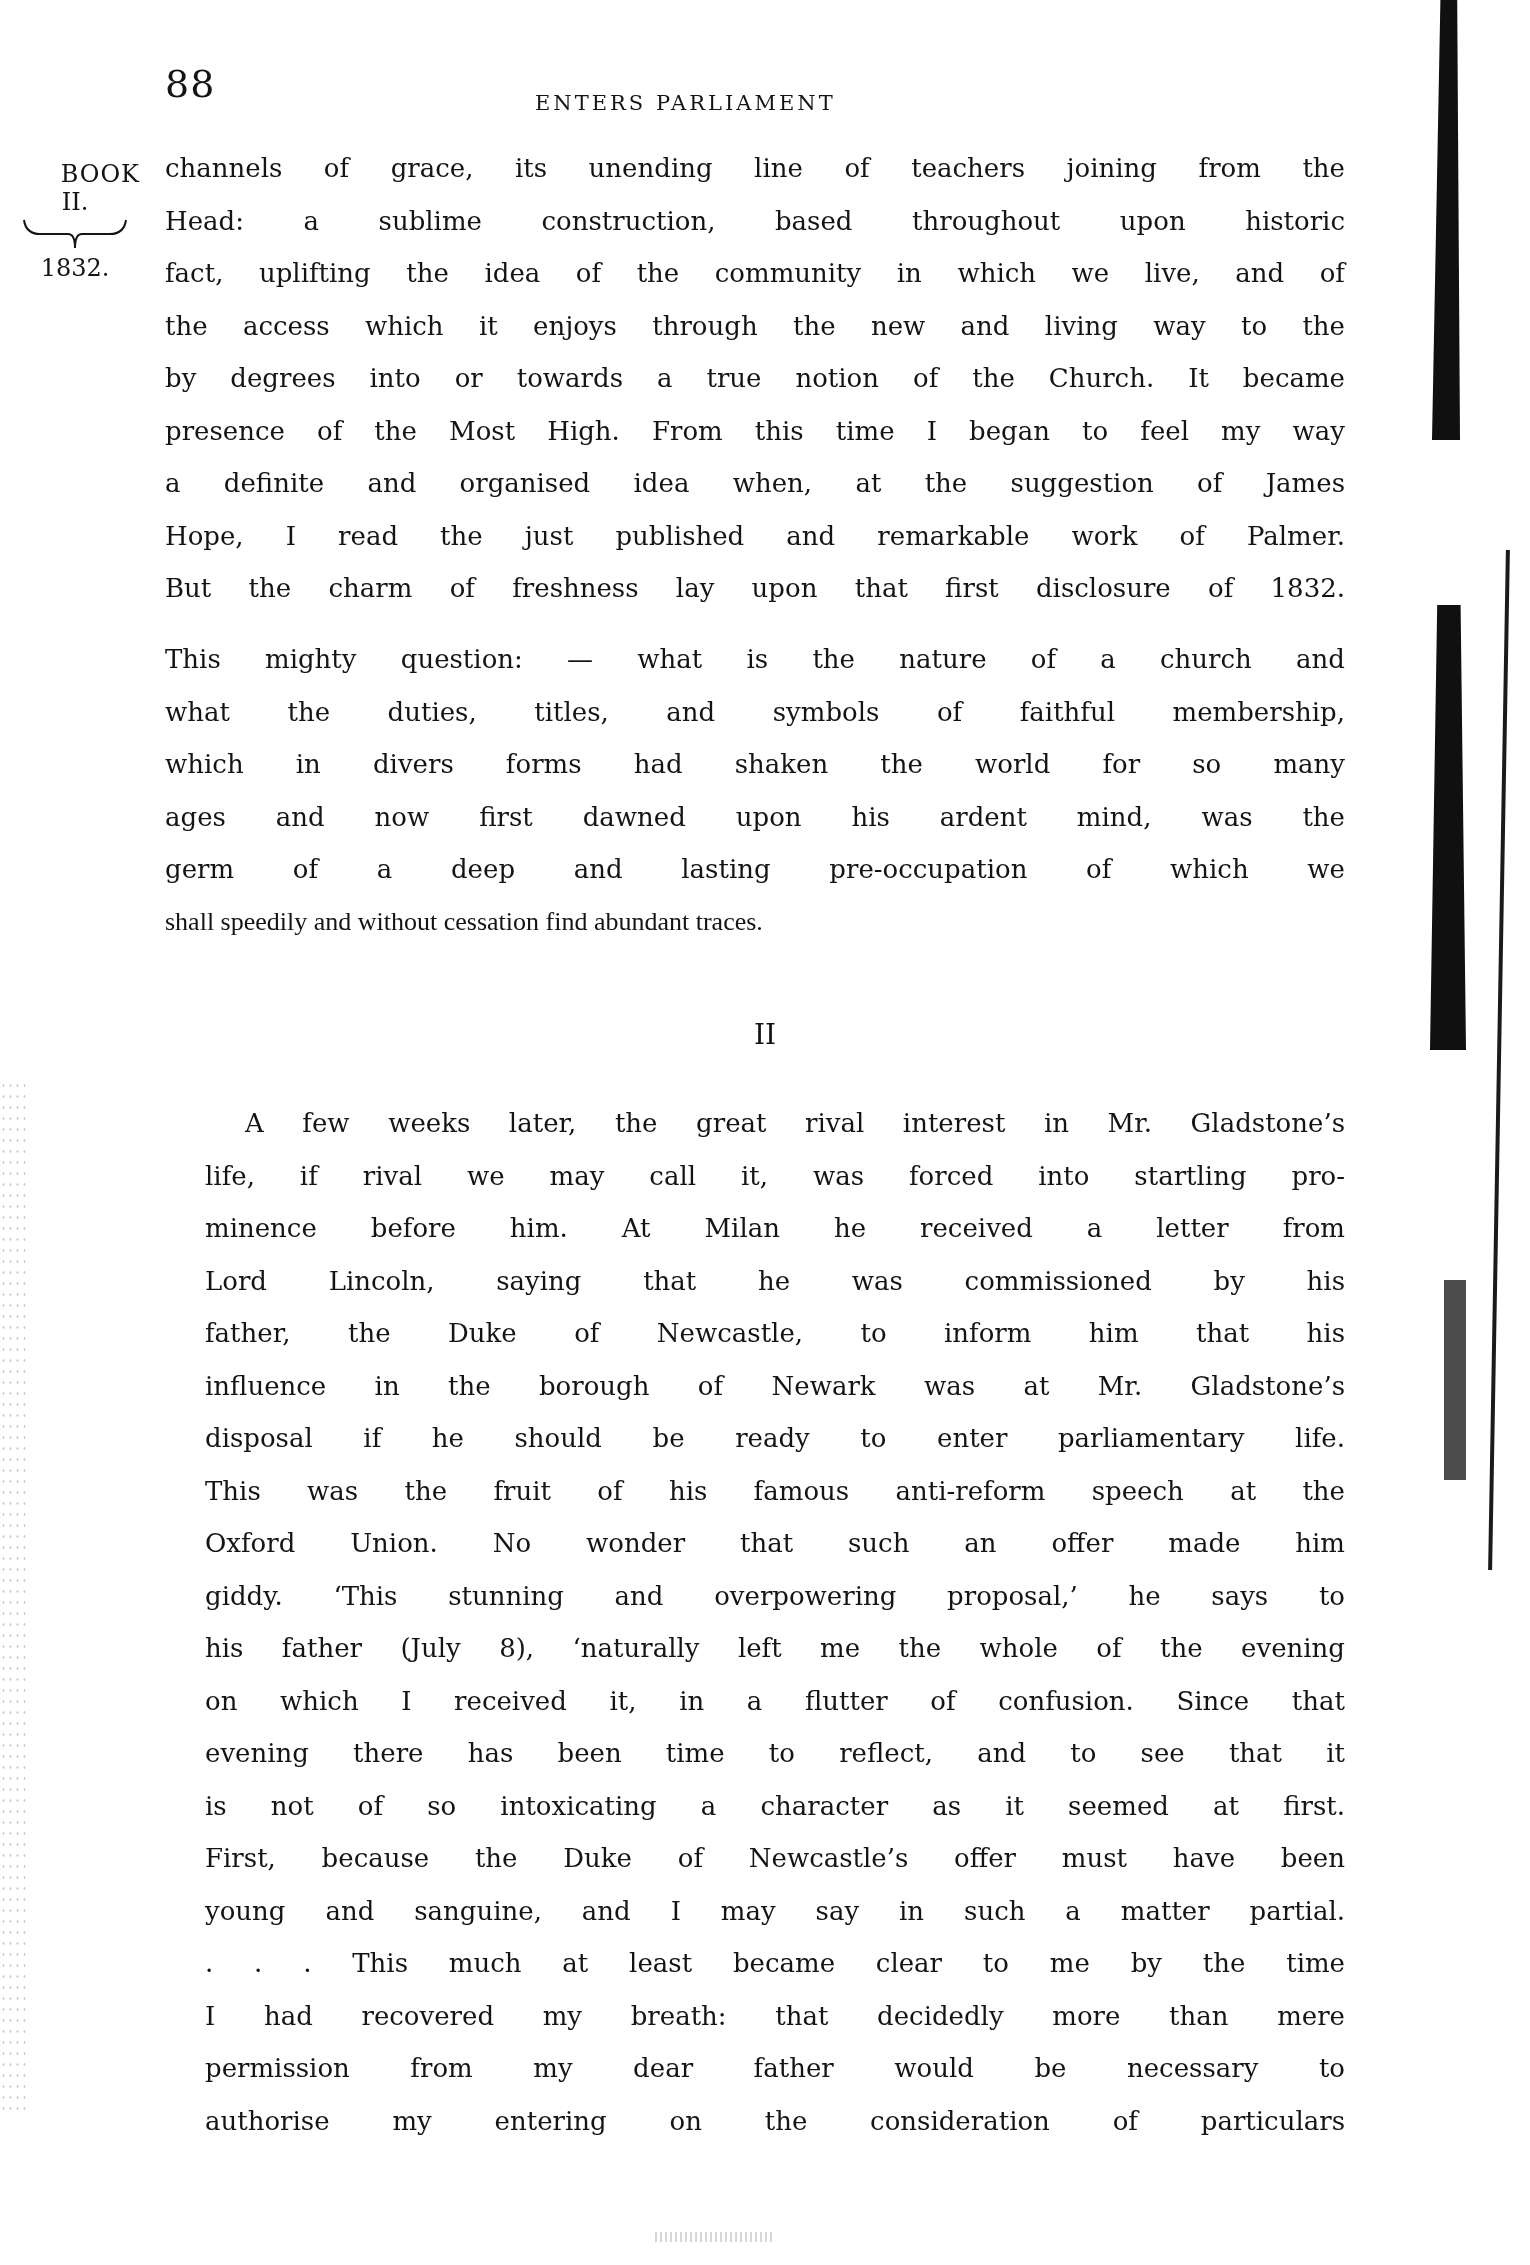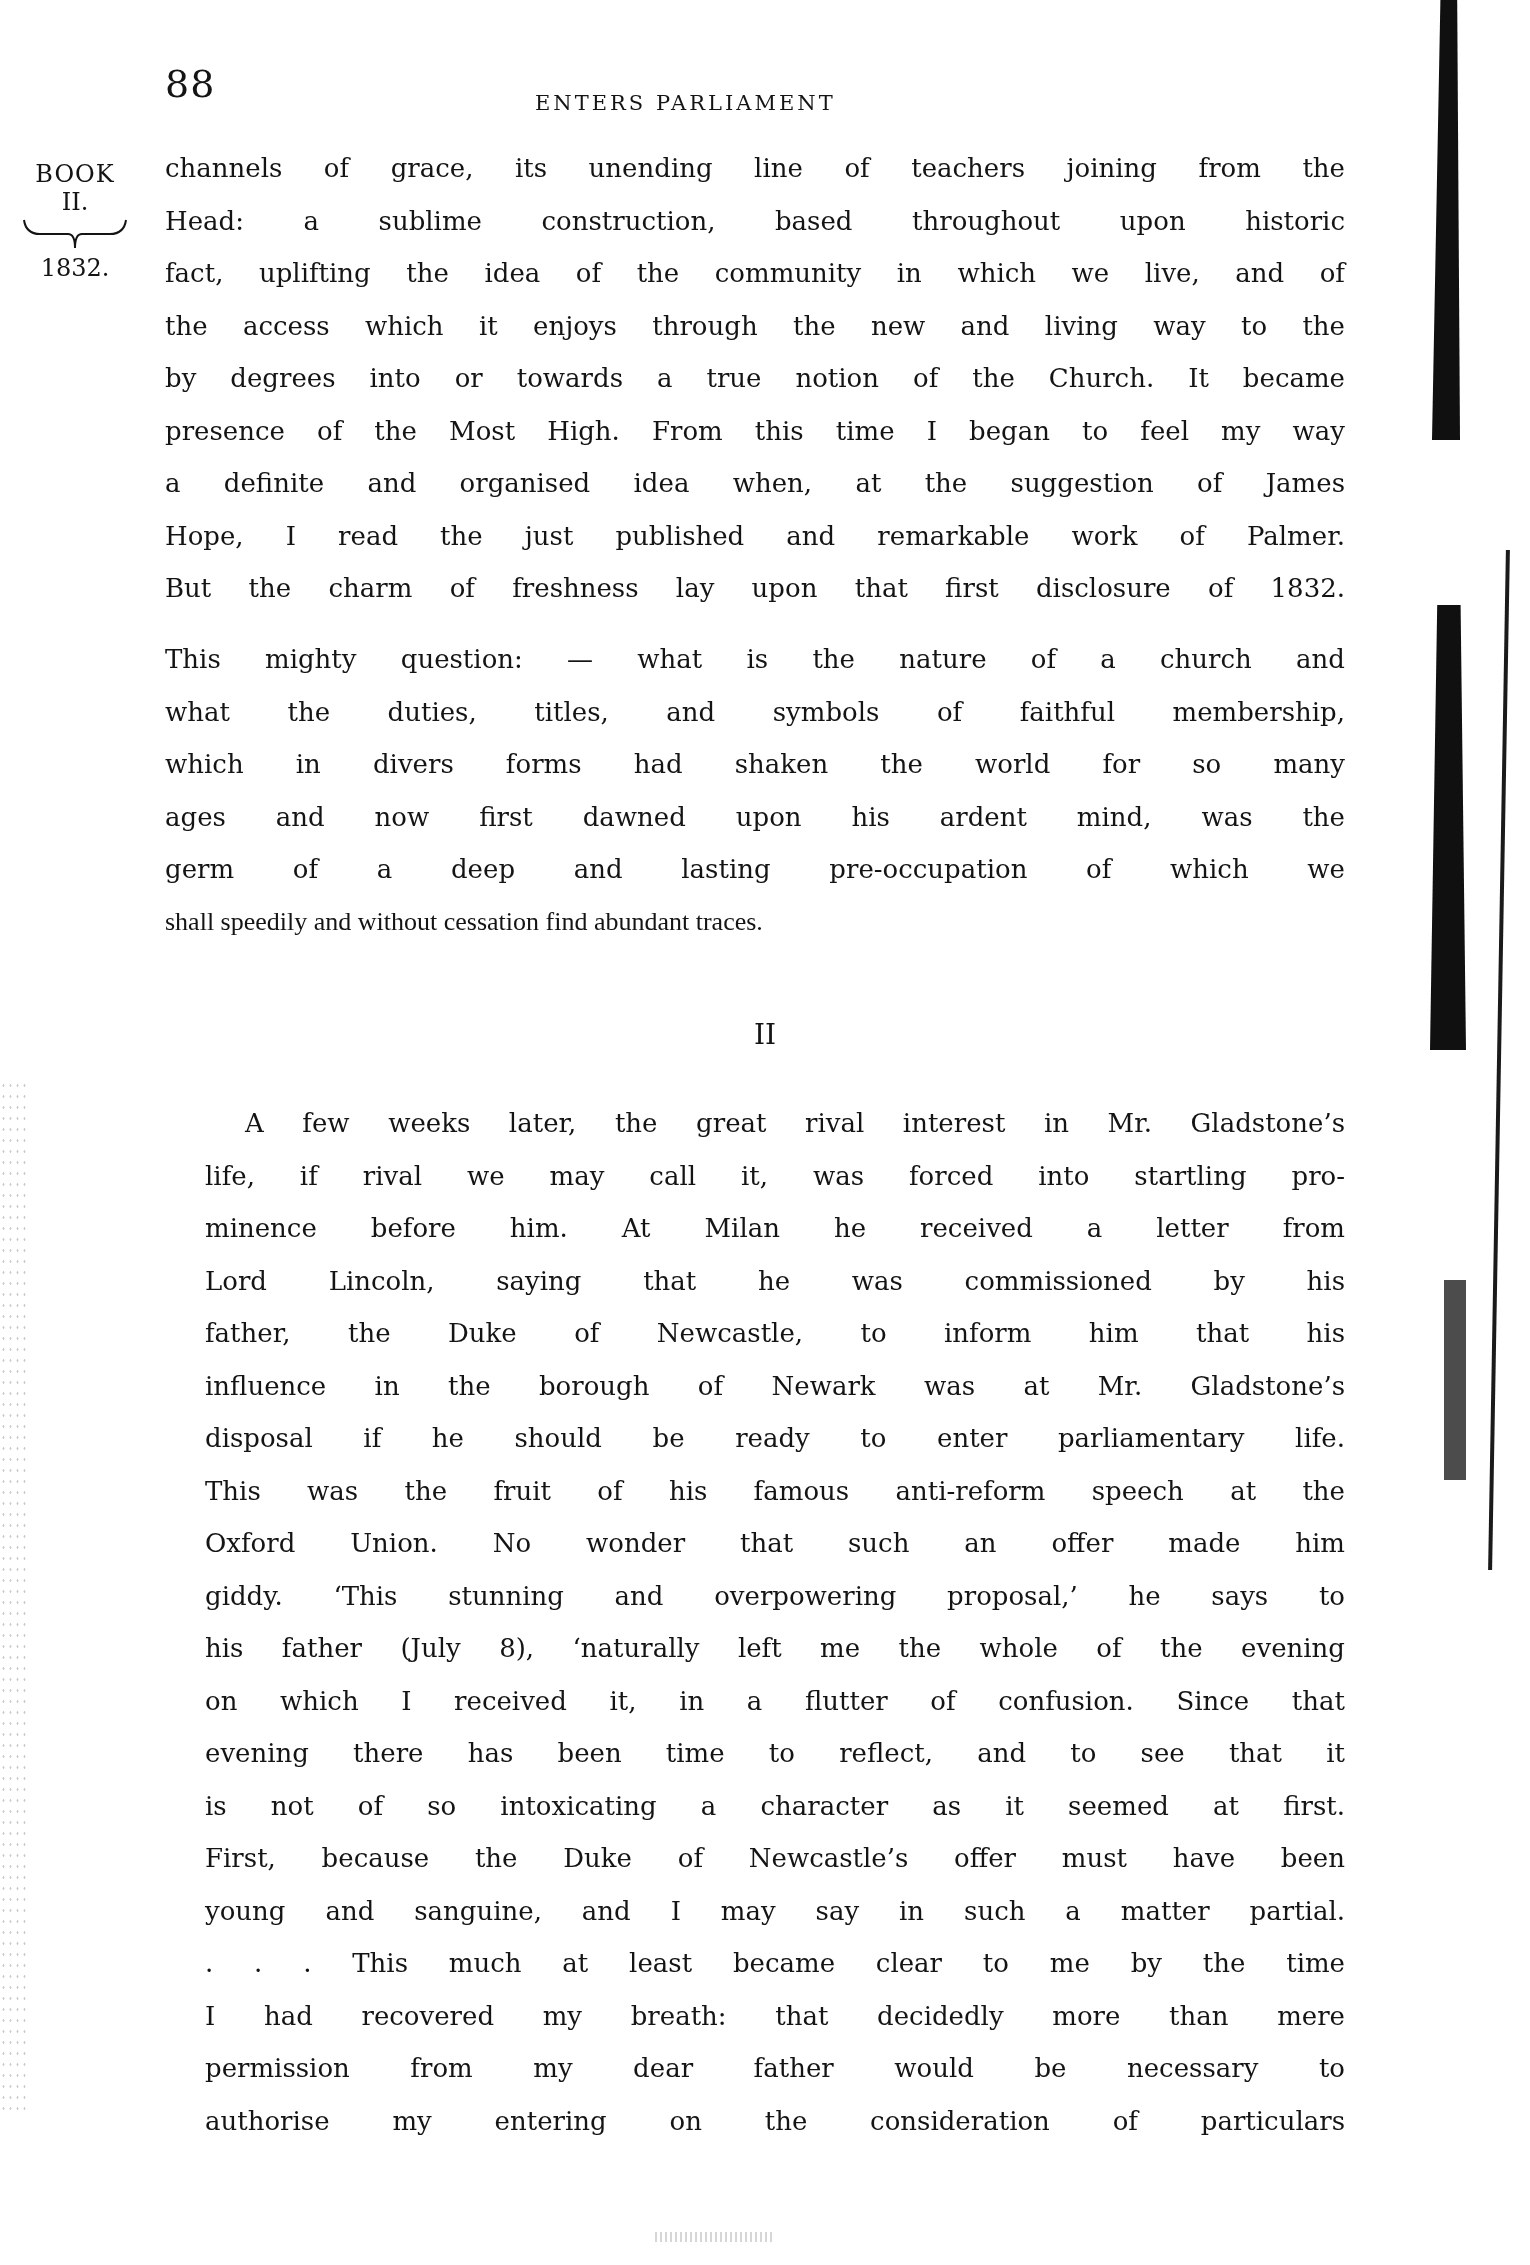--- a/index.html
+++ b/index.html
@@ -7,21 +7,21 @@
          font-family: "DejaVu Serif", "Liberation Serif", serif; color: #141414; }
   .page { position: absolute; left: 0; top: 0; width: 1306px; height: 2265px; }
 
   .running-head { position: absolute; top: 62px; left: 165px; width: 1180px; height: 50px; }
   .page-number { position: absolute; left: 0; top: 0; font-size: 38px; letter-spacing: 1px; }
   .running-title { position: absolute; left: 370px; top: 10px; font-size: 21px; letter-spacing: 3px;
                    font-variant: small-caps; text-transform: uppercase; margin-top: 19px; }
 
   .margin-note { position: absolute; left: 10px; top: 160px; width: 130px; text-align: center;
                  font-size: 24px; line-height: 28px; }
-  .margin-note .book { letter-spacing: 1px; }
+  .margin-note .book { letter-spacing: 1px; text-align: right; }
   .margin-note .brace { display: block; width: 110px; height: 34px; margin: 2px auto 0 auto; }
   .margin-note .year { margin-top: 2px; text-align: center; }
 
   .text-block { position: absolute; left: 165px; width: 1180px; font-size: 26px; line-height: 52.5px;
                 text-align: justify; }
   .para1 { top: 142px; }
   .para2 { top: 633px; }
   .section-num { position: absolute; left: 0; width: 1530px; top: 1018px; text-align: center;
                  font-size: 28px; }
   .para3 { top: 1097px; text-indent: 40px; }

